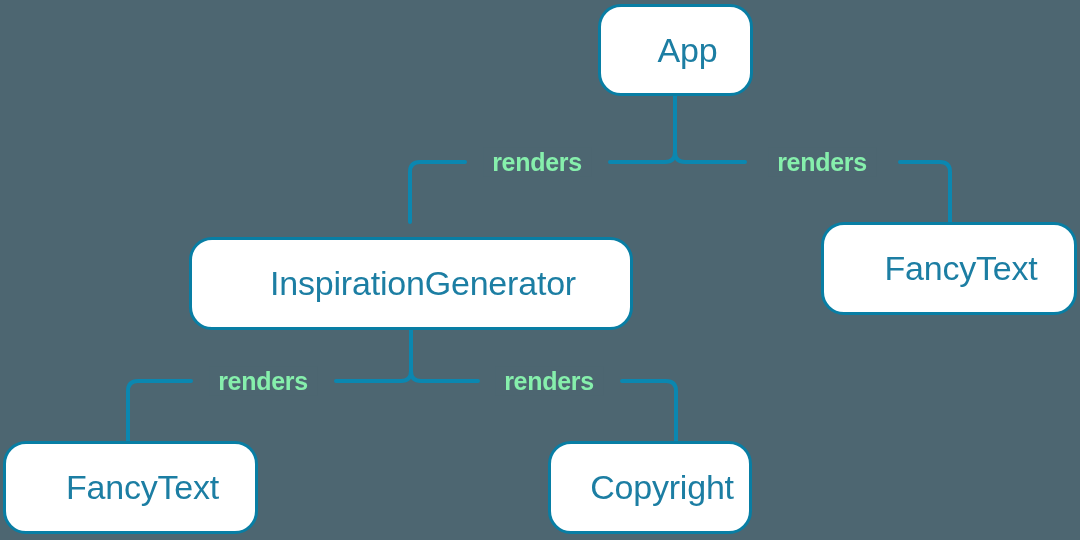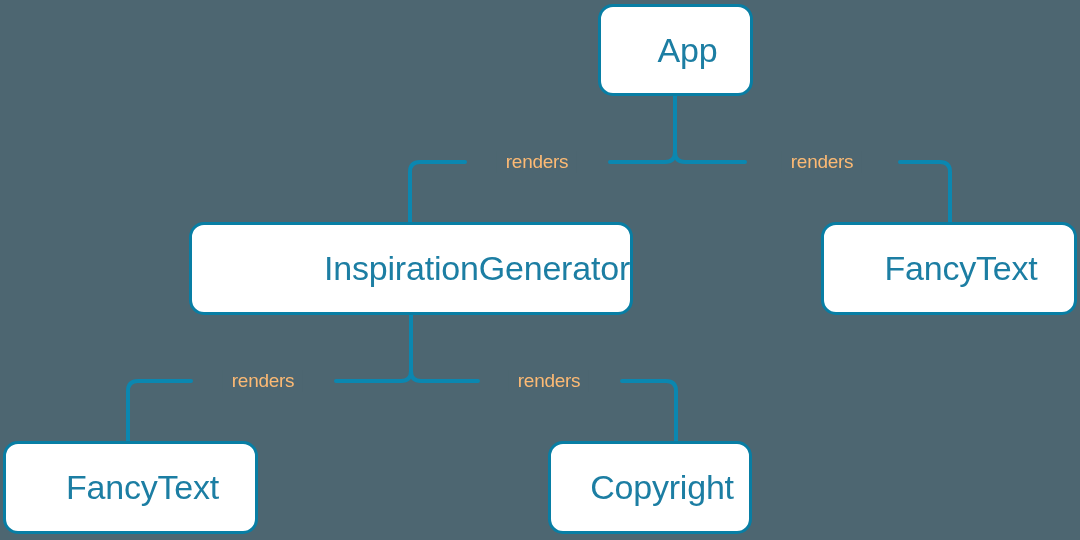--- a/index.html
+++ b/index.html
@@ -21,38 +21,38 @@
     top: 0;
     width: 1080px;
     height: 540px;
     pointer-events: none;
   }
   .node {
     position: absolute;
     box-sizing: border-box;
     background: #ffffff;
     border: 3px solid #087ea4;
-    border-radius: 15px;
+    border-radius: 23px;
     display: flex;
     align-items: center;
     justify-content: center;
     color: #1c7ea3;
     font-family: "Liberation Sans", sans-serif;
     font-size: 34px;
     font-weight: 400;
     letter-spacing: -0.2px;
     white-space: nowrap;
     padding-left: 24px;
   }
   .edge-label {
     position: absolute;
-    color: #fdba74;
+    color: #86efac;
     font-family: "Liberation Sans", sans-serif;
-    font-size: 19px;
-    font-weight: 400;
+    font-size: 25px;
+    font-weight: 700;
     letter-spacing: -0.3px;
     white-space: nowrap;
     transform: translate(-50%, -50%);
     background: #4d6671;
     padding: 0 9px;
   }
 </style>
 </head>
 <body>
 
@@ -74,21 +74,21 @@
       <path d="M 191 381 L 138 381 Q 128 381 128 391 L 128 441"></path>
 
       <path d="M 622 381 L 666 381 Q 676 381 676 391 L 676 441"></path>
     </g>
   </svg>
 
   <div class="node" style="left:598px; top:4px; width:155px; height:92px;">
     <span>App</span>
   </div>
 
-  <div class="node" style="left:189px; top:222px; width:444px; height:93px;justify-content:flex-end;">
+  <div class="node" style="left:189px; top:237px; width:444px; height:93px;">
     <span>InspirationGenerator</span>
   </div>
 
   <div class="node" style="left:821px; top:222px; width:256px; height:93px;">
     <span>FancyText</span>
   </div>
 
   <div class="node" style="left:3px; top:441px; width:255px; height:93px;">
     <span>FancyText</span>
   </div>

